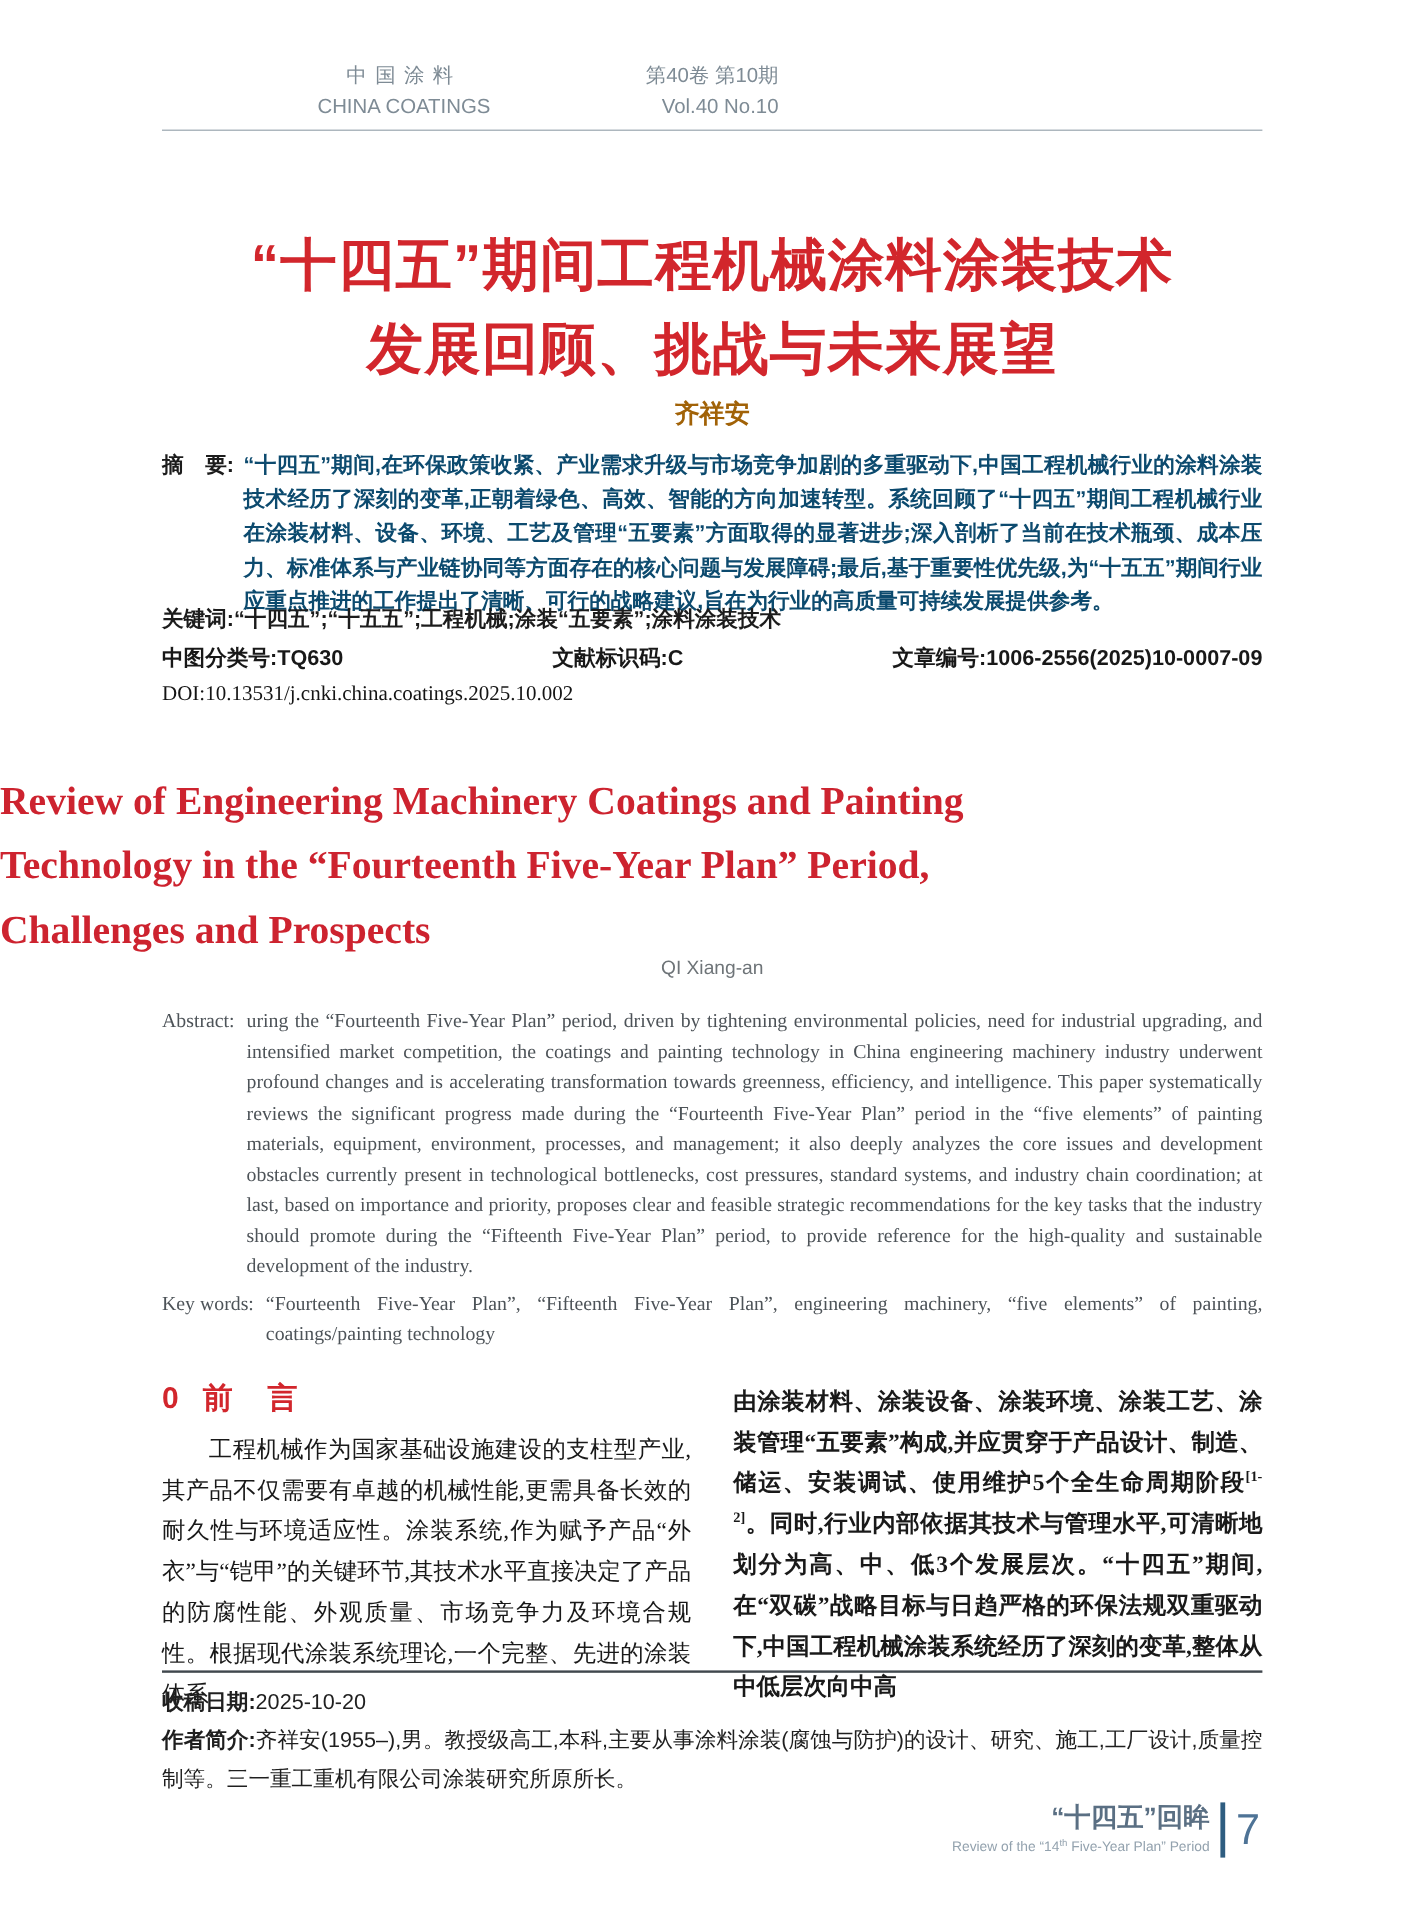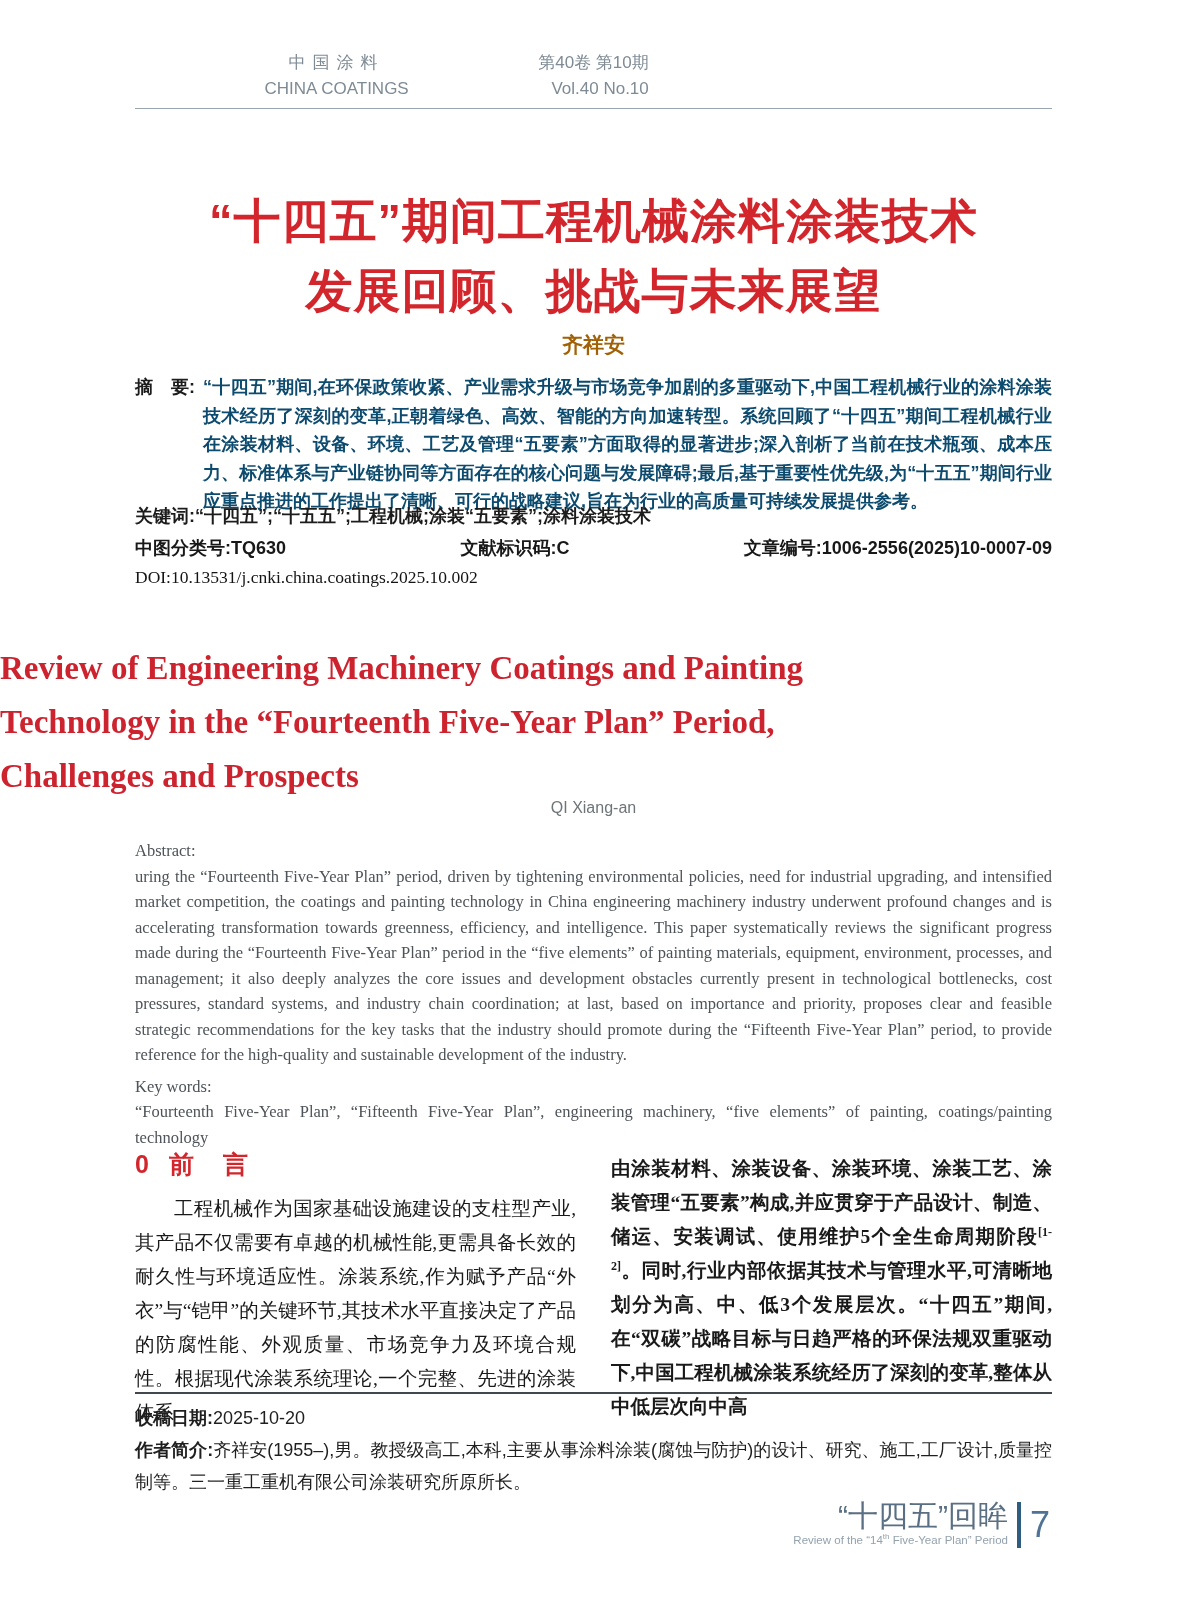--- a/index.html
+++ b/index.html
@@ -53,21 +53,21 @@
   .author-en {
     position:absolute; left:0; width:1187px; top:799px; text-align:center;
     font-size:16px; color:#6e7478;
   }
   
   .en-block {
     position:absolute; left:135px; width:917px; top:838px;
     font-family:"Liberation Serif", serif; font-size:16.5px;
     color:#4d5358; line-height:25.5px;
   }
-  .en-row { display:flex; margin-bottom:6px;flex-direction:column; }
+  .en-row { display:flex; margin-bottom:6px; }
   .en-row .lbl { white-space:nowrap; margin-right:10px; }
   .en-row .txt { flex:1; text-align:justify; }
   
   .sec-head {
     position:absolute; left:135px; top:1148px;
     color:#d2262c; font-weight:bold; font-size:25px; letter-spacing:2px;
   }
   .sec-head .num { margin-right:18px; }
   .col {
     position:absolute; width:441px;
@@ -86,21 +86,21 @@
     font-size:18px; line-height:32px; color:#1f1f1f;
   }
   .footnote .lbl { font-weight:600; }
   .footnote p { margin:0; text-align:justify; }
   
   .pfooter {
     position:absolute; right:137px; top:1502px;
     display:flex; align-items:center;
   }
   .pfooter .ftext { text-align:right; margin-right:9px; }
-  .ftheme { font-size:30px; font-weight:normal; color:#5a6f83; line-height:26px; }
+  .ftheme { font-size:22px; font-weight:bold; color:#5a6f83; line-height:26px; }
   .fen { font-size:11.5px; color:#93a2ae; line-height:16px; }
   .fen sup { font-size:8px; }
   .fbar { width:4px; height:46px; background:#2e5d80; margin-right:9px; }
   .fpage { font-size:36px; color:#4e7396; font-weight:400; }
 </style>
 </head>
 <body>
 
 <div class="page">
 

